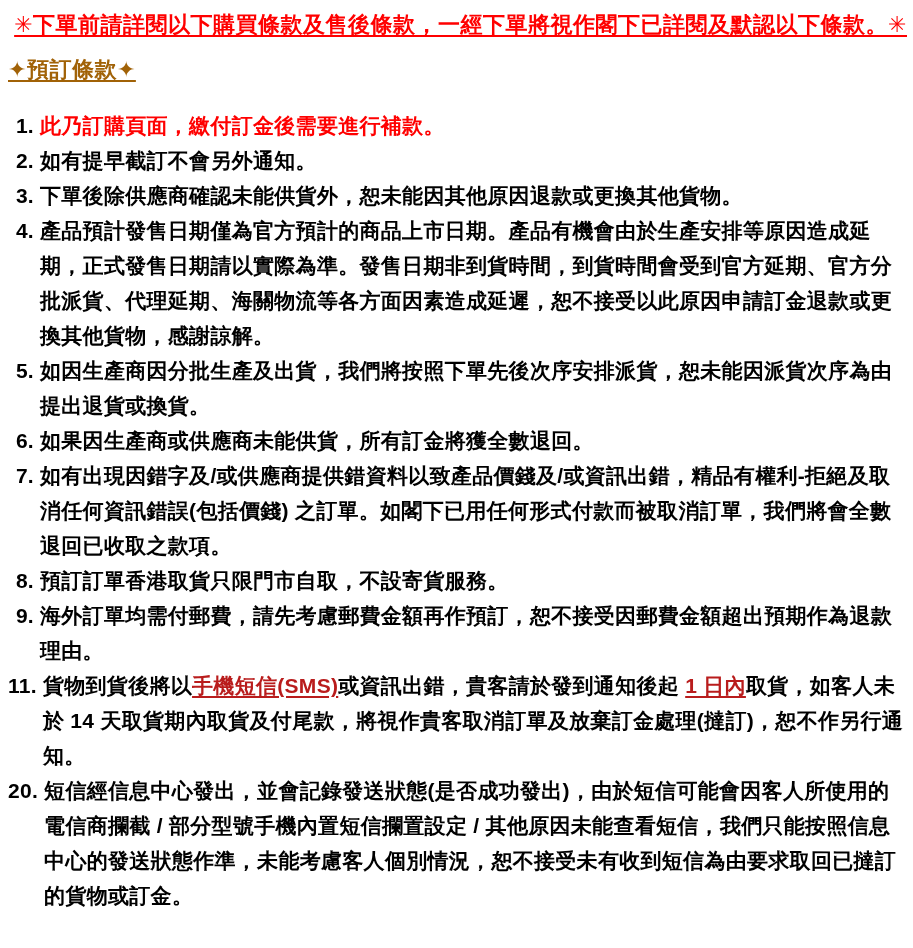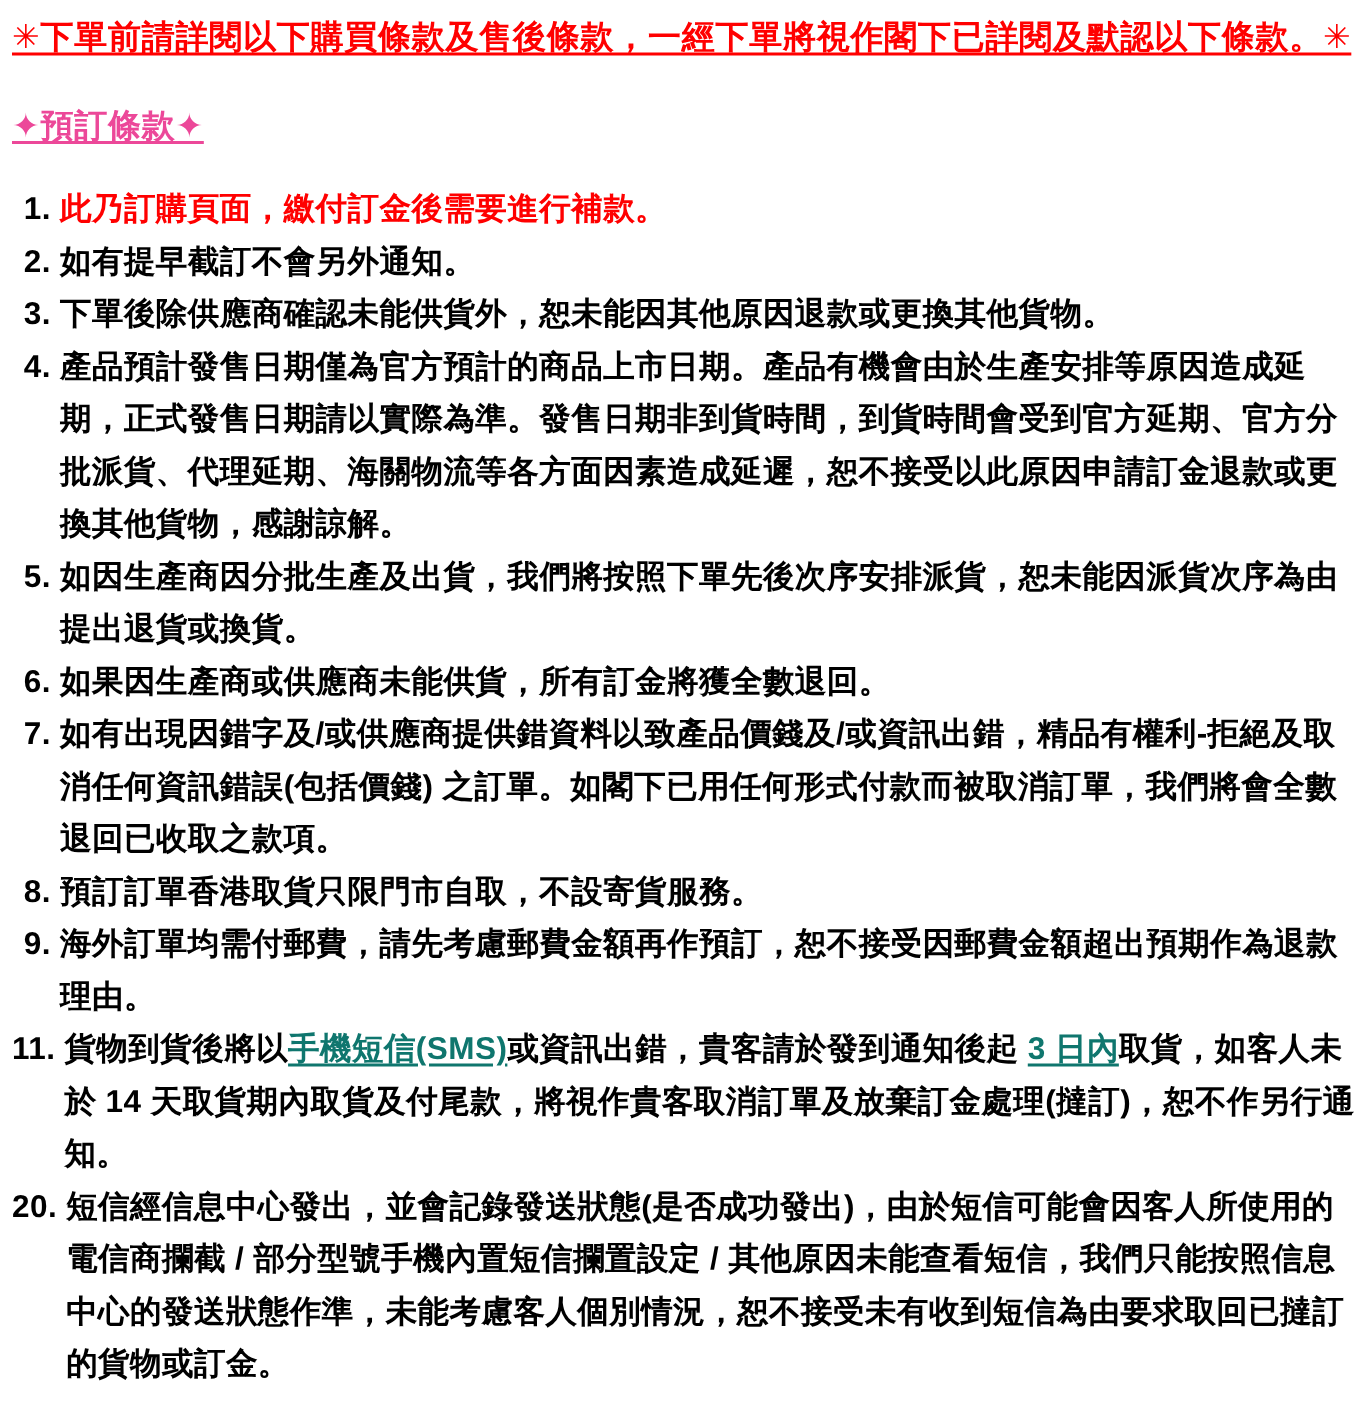--- a/index.html
+++ b/index.html
@@ -17,25 +17,26 @@
     font-weight: 700;
     color: #000000;
     padding: 10px 6px 6px 8px;
   }
   .warn-header {
     color: #ff0000;
     font-size: 22px;
     line-height: 1.35;
     text-decoration: underline;
     text-underline-offset: 3px;
-    margin: 0 0 30px 0;
+    margin: 0 0 16px 0;
     letter-spacing: 0.5px;
+    text-align: right;
   }
   .section-title {
-    color: #ec4899;
+    color: #a16207;
     font-size: 22px;
     line-height: 1.3;
     text-decoration: underline;
     text-underline-offset: 3px;
     margin: 0 0 24px 0;
     letter-spacing: 0.5px;
   }
   .terms-list {
     margin: 0;
     padding: 0;
@@ -54,21 +55,21 @@
     white-space: nowrap;
   }
   .term-text {
     flex: 1 1 auto;
     min-width: 0;
     word-break: break-all;
   }
   .run-normal { color: #000000; }
   .run-red { color: #ff0000; text-align: right; }
   .run-red-underline {
-    color: #0f766e;
+    color: #b91c1c;
     text-decoration: underline;
     text-underline-offset: 3px;
   }
 </style>
 </head>
 <body>
 
 <div class="page">
   <div class="warn-header">✳下單前請詳閱以下購買條款及售後條款，一經下單將視作閣下已詳閱及默認以下條款。✳</div>
 
@@ -106,20 +107,20 @@
       <div class="term-row">
         <span class="term-num">8.</span>
         <div class="term-text"><span class="run-normal">預訂訂單香港取貨只限門市自取，不設寄貨服務。</span></div>
       </div>
       <div class="term-row">
         <span class="term-num">9.</span>
         <div class="term-text"><span class="run-normal">海外訂單均需付郵費，請先考慮郵費金額再作預訂，恕不接受因郵費金額超出預期作為退款理由。</span></div>
       </div>
       <div class="term-row">
         <span class="term-num">11.</span>
-        <div class="term-text"><span class="run-normal">貨物到貨後將以</span><span class="run-red-underline">手機短信(SMS)</span><span class="run-normal">或資訊出錯，貴客請於發到通知後起 </span><span class="run-red-underline">3 日內</span><span class="run-normal">取貨，如客人未於 14 天取貨期內取貨及付尾款，將視作貴客取消訂單及放棄訂金處理(撻訂)，恕不作另行通知。</span></div>
+        <div class="term-text"><span class="run-normal">貨物到貨後將以</span><span class="run-red-underline">手機短信(SMS)</span><span class="run-normal">或資訊出錯，貴客請於發到通知後起 </span><span class="run-red-underline">1 日內</span><span class="run-normal">取貨，如客人未於 14 天取貨期內取貨及付尾款，將視作貴客取消訂單及放棄訂金處理(撻訂)，恕不作另行通知。</span></div>
       </div>
       <div class="term-row">
         <span class="term-num">20.</span>
         <div class="term-text"><span class="run-normal">短信經信息中心發出，並會記錄發送狀態(是否成功發出)，由於短信可能會因客人所使用的電信商攔截 / 部分型號手機內置短信攔置設定 / 其他原因未能查看短信，我們只能按照信息中心的發送狀態作準，未能考慮客人個別情況，恕不接受未有收到短信為由要求取回已撻訂的貨物或訂金。</span></div>
       </div>
     </div>
 </div>
 
 </body></html>

